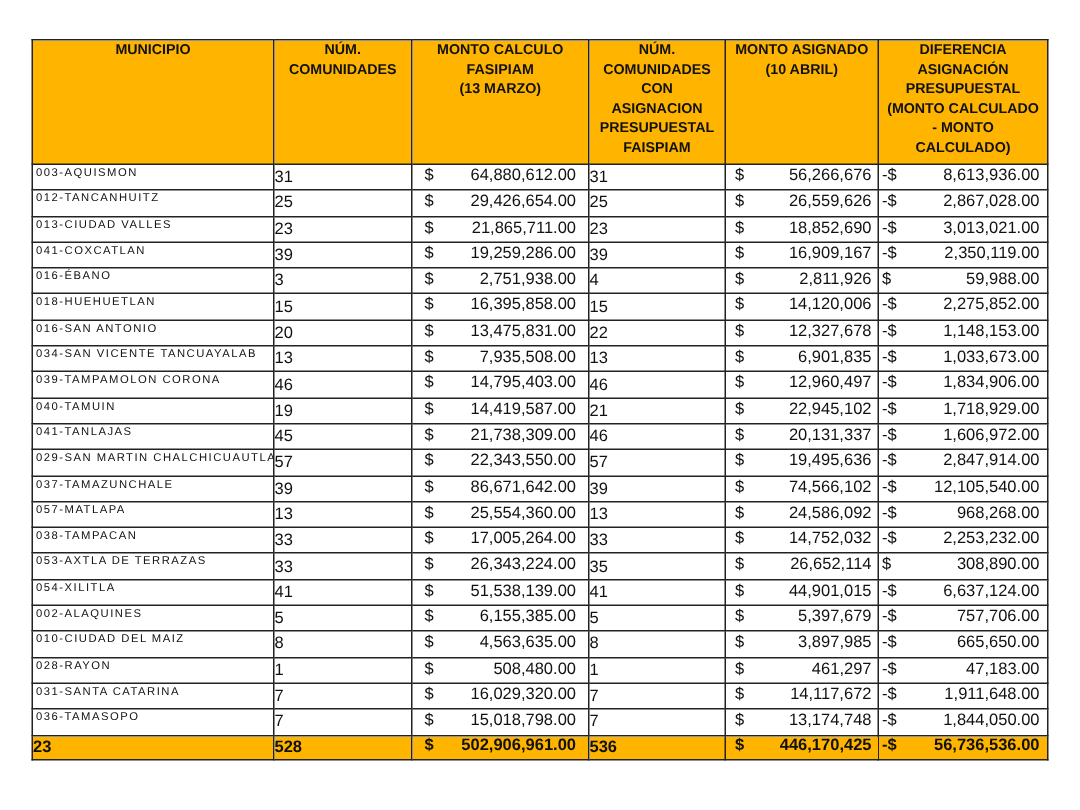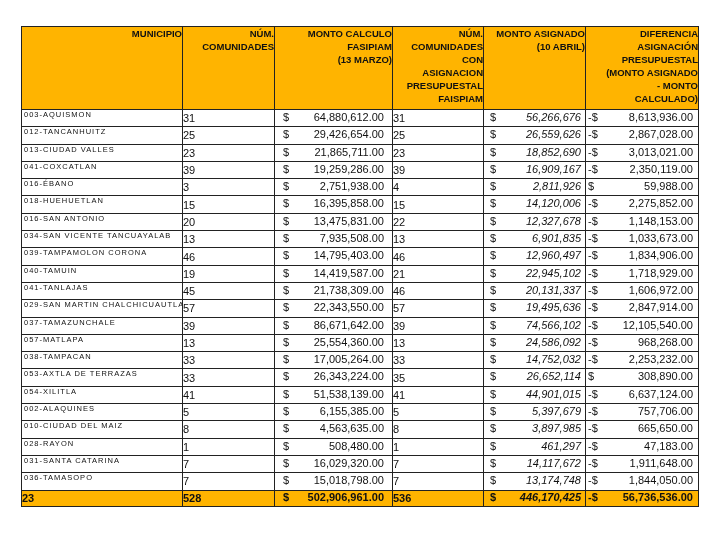--- a/index.html
+++ b/index.html
@@ -10,32 +10,32 @@
       border-collapse: collapse; table-layout: fixed;
       width: 677px;
     }
     table.grid td, table.grid th {
       border: 1.5px solid #222222;
       padding: 0; overflow: hidden; white-space: nowrap;
     }
     th.hdr {
       background: #FFB400; color: #111;
       font-size: 9.5px; font-weight: bold; line-height: 13px;
-      vertical-align: top; text-align: right; height: 82px;
+      vertical-align: top; text-align: center; height: 82px;
       white-space: normal; padding-top: 1px;
     }
     th.hdr .l { display: block; }
     tr.row td { height: 16.3px; font-size: 11px; color: #111; }
     td.muni { font-size: 7.5px !important; letter-spacing: 1px; padding-left: 2px !important; vertical-align: top; line-height: 10px; }
     td.num { }
     td.money { position: relative; }
     td.money .cur { position: absolute; left: 8px; top: 1px; }
     td.money .val { position: absolute; right: 8px; top: 1px; }
     td.asig .cur { left: 6px; }
-    td.asig .val { right: 4px; font-style: italic; }
+    td.asig .val { right: 4px; }
     td.diff .cur { left: 2px; }
     td.diff .val { right: 5px; }
     td.neg { color: #E0262C; }
     tr.total td { background: #FFB400; height: 15px; font-weight: bold; font-size: 11px; color: #111; }
     tr.total td.money .cur, tr.total td.money .val { top: 0px; }
     tr.total td.neg { color: #111; }
   </style>
 </head>
 <body>
 
@@ -71,21 +71,21 @@
           <span class="l">FAISPIAM</span>
         </th>
       <th class="hdr">
           <span class="l">MONTO ASIGNADO</span>
           <span class="l">(10 ABRIL)</span>
         </th>
       <th class="hdr">
           <span class="l">DIFERENCIA</span>
           <span class="l">ASIGNACIÓN</span>
           <span class="l">PRESUPUESTAL</span>
-          <span class="l">(MONTO ASIGNADO</span>
+          <span class="l">(MONTO CALCULADO</span>
           <span class="l">- MONTO</span>
           <span class="l">CALCULADO)</span>
         </th>
     </tr>
   </thead>
   <tbody id="tbody">
   <tr class="row">
     <td class="muni">003-AQUISMON</td>
     <td class="num">31</td>
     <td class="money">

